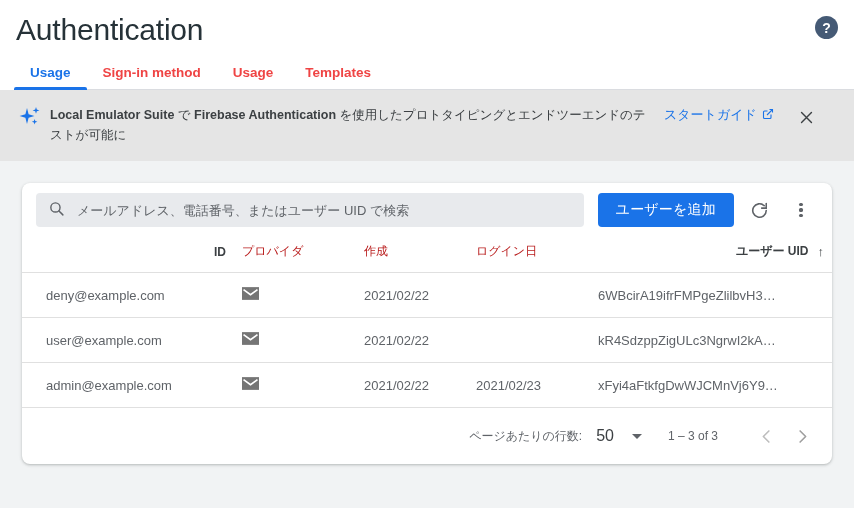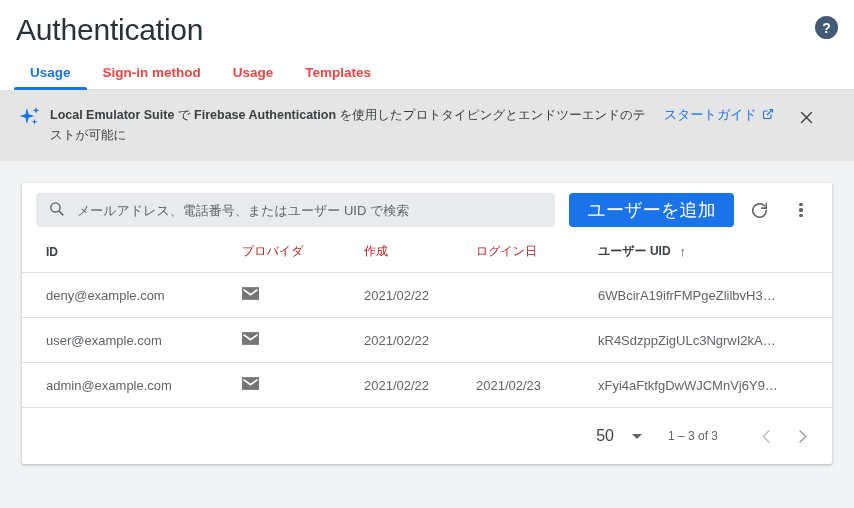--- a/index.html
+++ b/index.html
@@ -160,21 +160,21 @@
     color: #3c4043;
   }
 
   
   .card-wrap {
     padding: 22px 22px 0 22px;
   }
 
   .card {
     background: #ffffff;
-    border-radius: 2px;
+    border-radius: 8px;
     box-shadow: 0 1px 2px 0 rgba(60,64,67,0.20), 0 1px 3px 1px rgba(60,64,67,0.10);
     overflow: hidden;
   }
 
   
   .toolbar {
     display: flex;
     align-items: center;
     padding: 10px 14px 10px 14px;
     gap: 0;
@@ -206,21 +206,21 @@
 
   .search-input::placeholder { color: #5f6368; opacity: 1; }
 
   .add-user-btn {
     flex: 0 0 auto;
     background: #1a73e8;
     color: #ffffff;
     border: none;
     border-radius: 4px;
     font-family: "Liberation Sans", sans-serif;
-    font-size: 18px;
+    font-size: 14px;
     font-weight: 500;
     height: 34px;
     padding: 0 18px;
     margin-left: 14px;
     cursor: pointer;
     letter-spacing: 0.2px;
   }
 
   .icon-btn {
     flex: 0 0 auto;
@@ -263,21 +263,21 @@
     text-align: left;
     font-size: 12px;
     font-weight: 400;
     color: #b91c1c;
     padding: 6px 8px 12px 8px;
     border-bottom: 1px solid #e0e0e0;
     vertical-align: middle;
     white-space: nowrap;
   }
 
-  table.users th.bold-col { font-weight: 700; color: #3c4043; }
+  table.users th.bold-col { font-weight: 700; color: #3c4043; text-align: right; }
 
   table.users td {
     font-size: 13px;
     color: #5f6368;
     padding: 14px 8px;
     border-bottom: 1px solid #e0e0e0;
     vertical-align: middle;
     white-space: nowrap;
     overflow: hidden;
     text-overflow: ellipsis;
@@ -482,20 +482,21 @@
               </span>
             </td>
             <td class="col-create">2021/02/22</td>
             <td class="col-login">2021/02/23</td>
             <td class="col-uid">xFyi4aFtkfgDwWJCMnVj6Y9…</td>
           </tr>
         </tbody>
       </table>
 
       <div class="table-footer">
+        <span class="rows-label">ページあたりの行数:</span>
         <div class="rows-select">
           <span class="rows-value">50</span>
           <span class="caret"></span>
         </div>
         <span class="range-label">1 – 3 of 3</span>
         <button class="pager-btn">
           <svg width="19" height="19" viewBox="0 0 24 24" fill="none" stroke="#bdbdbd" stroke-width="2" stroke-linecap="round" stroke-linejoin="round">
               <path d="M15 5 L8 12 L15 19"></path>
             </svg>
         </button>

